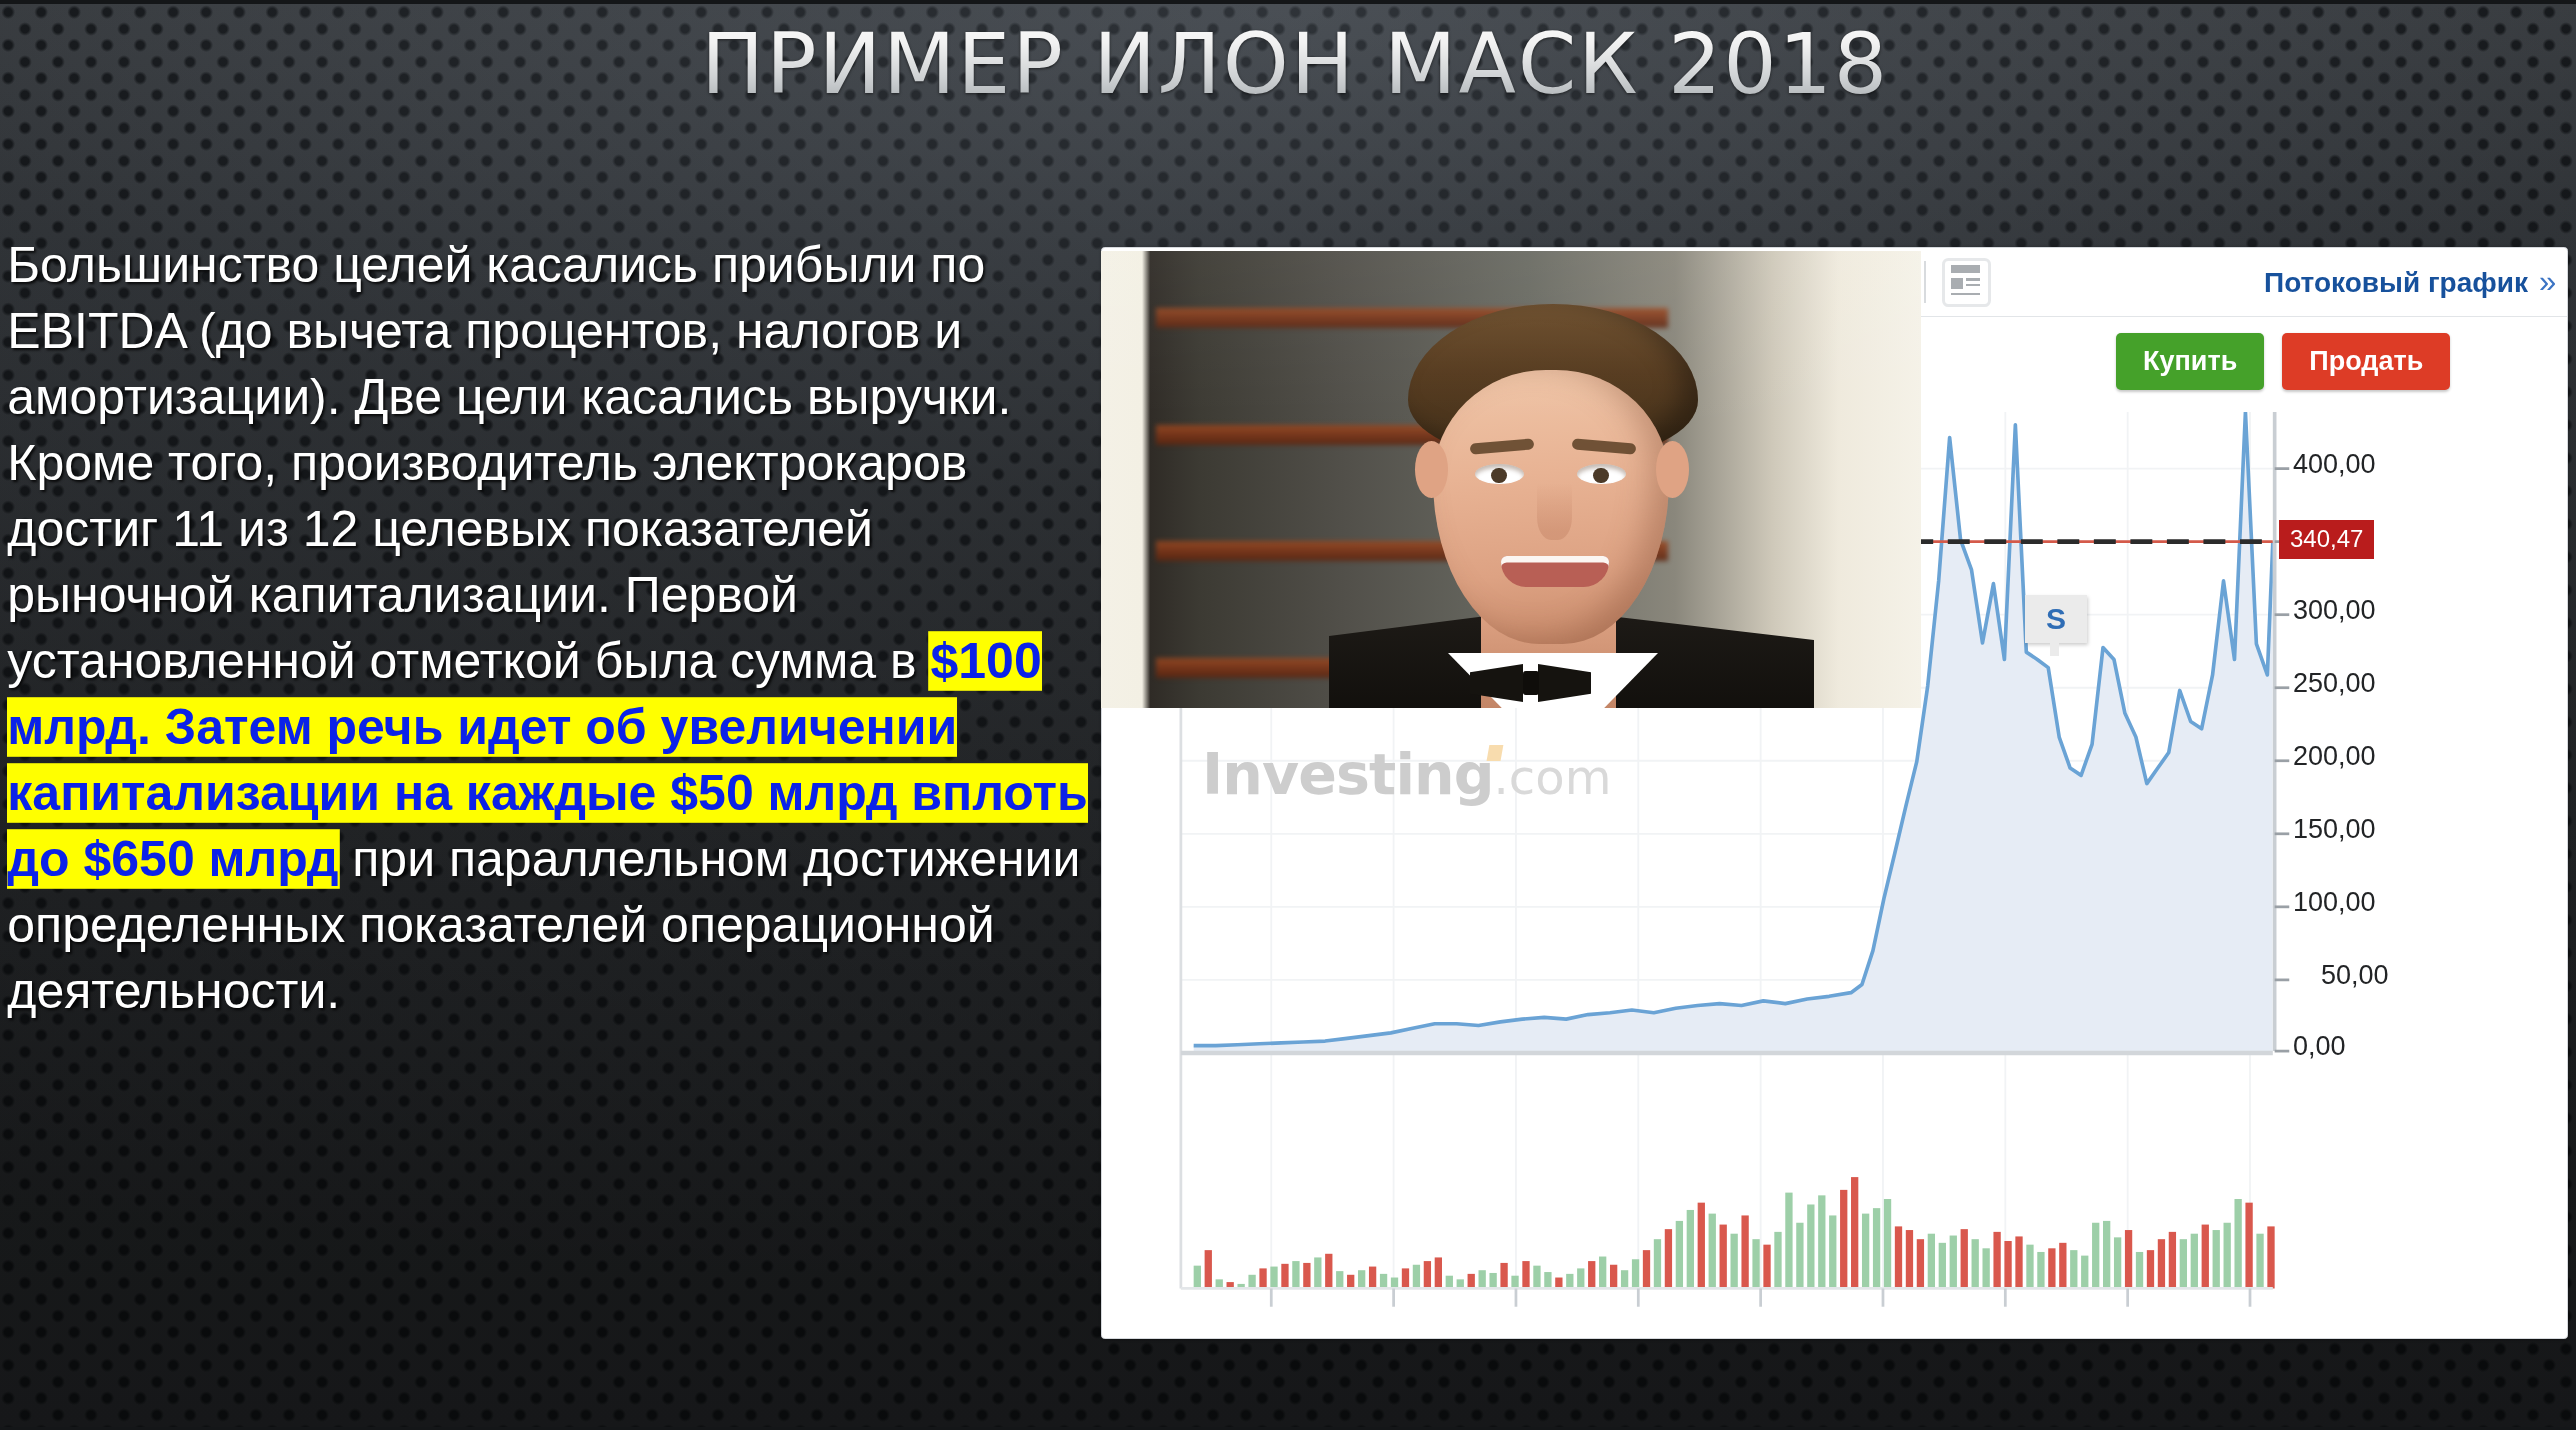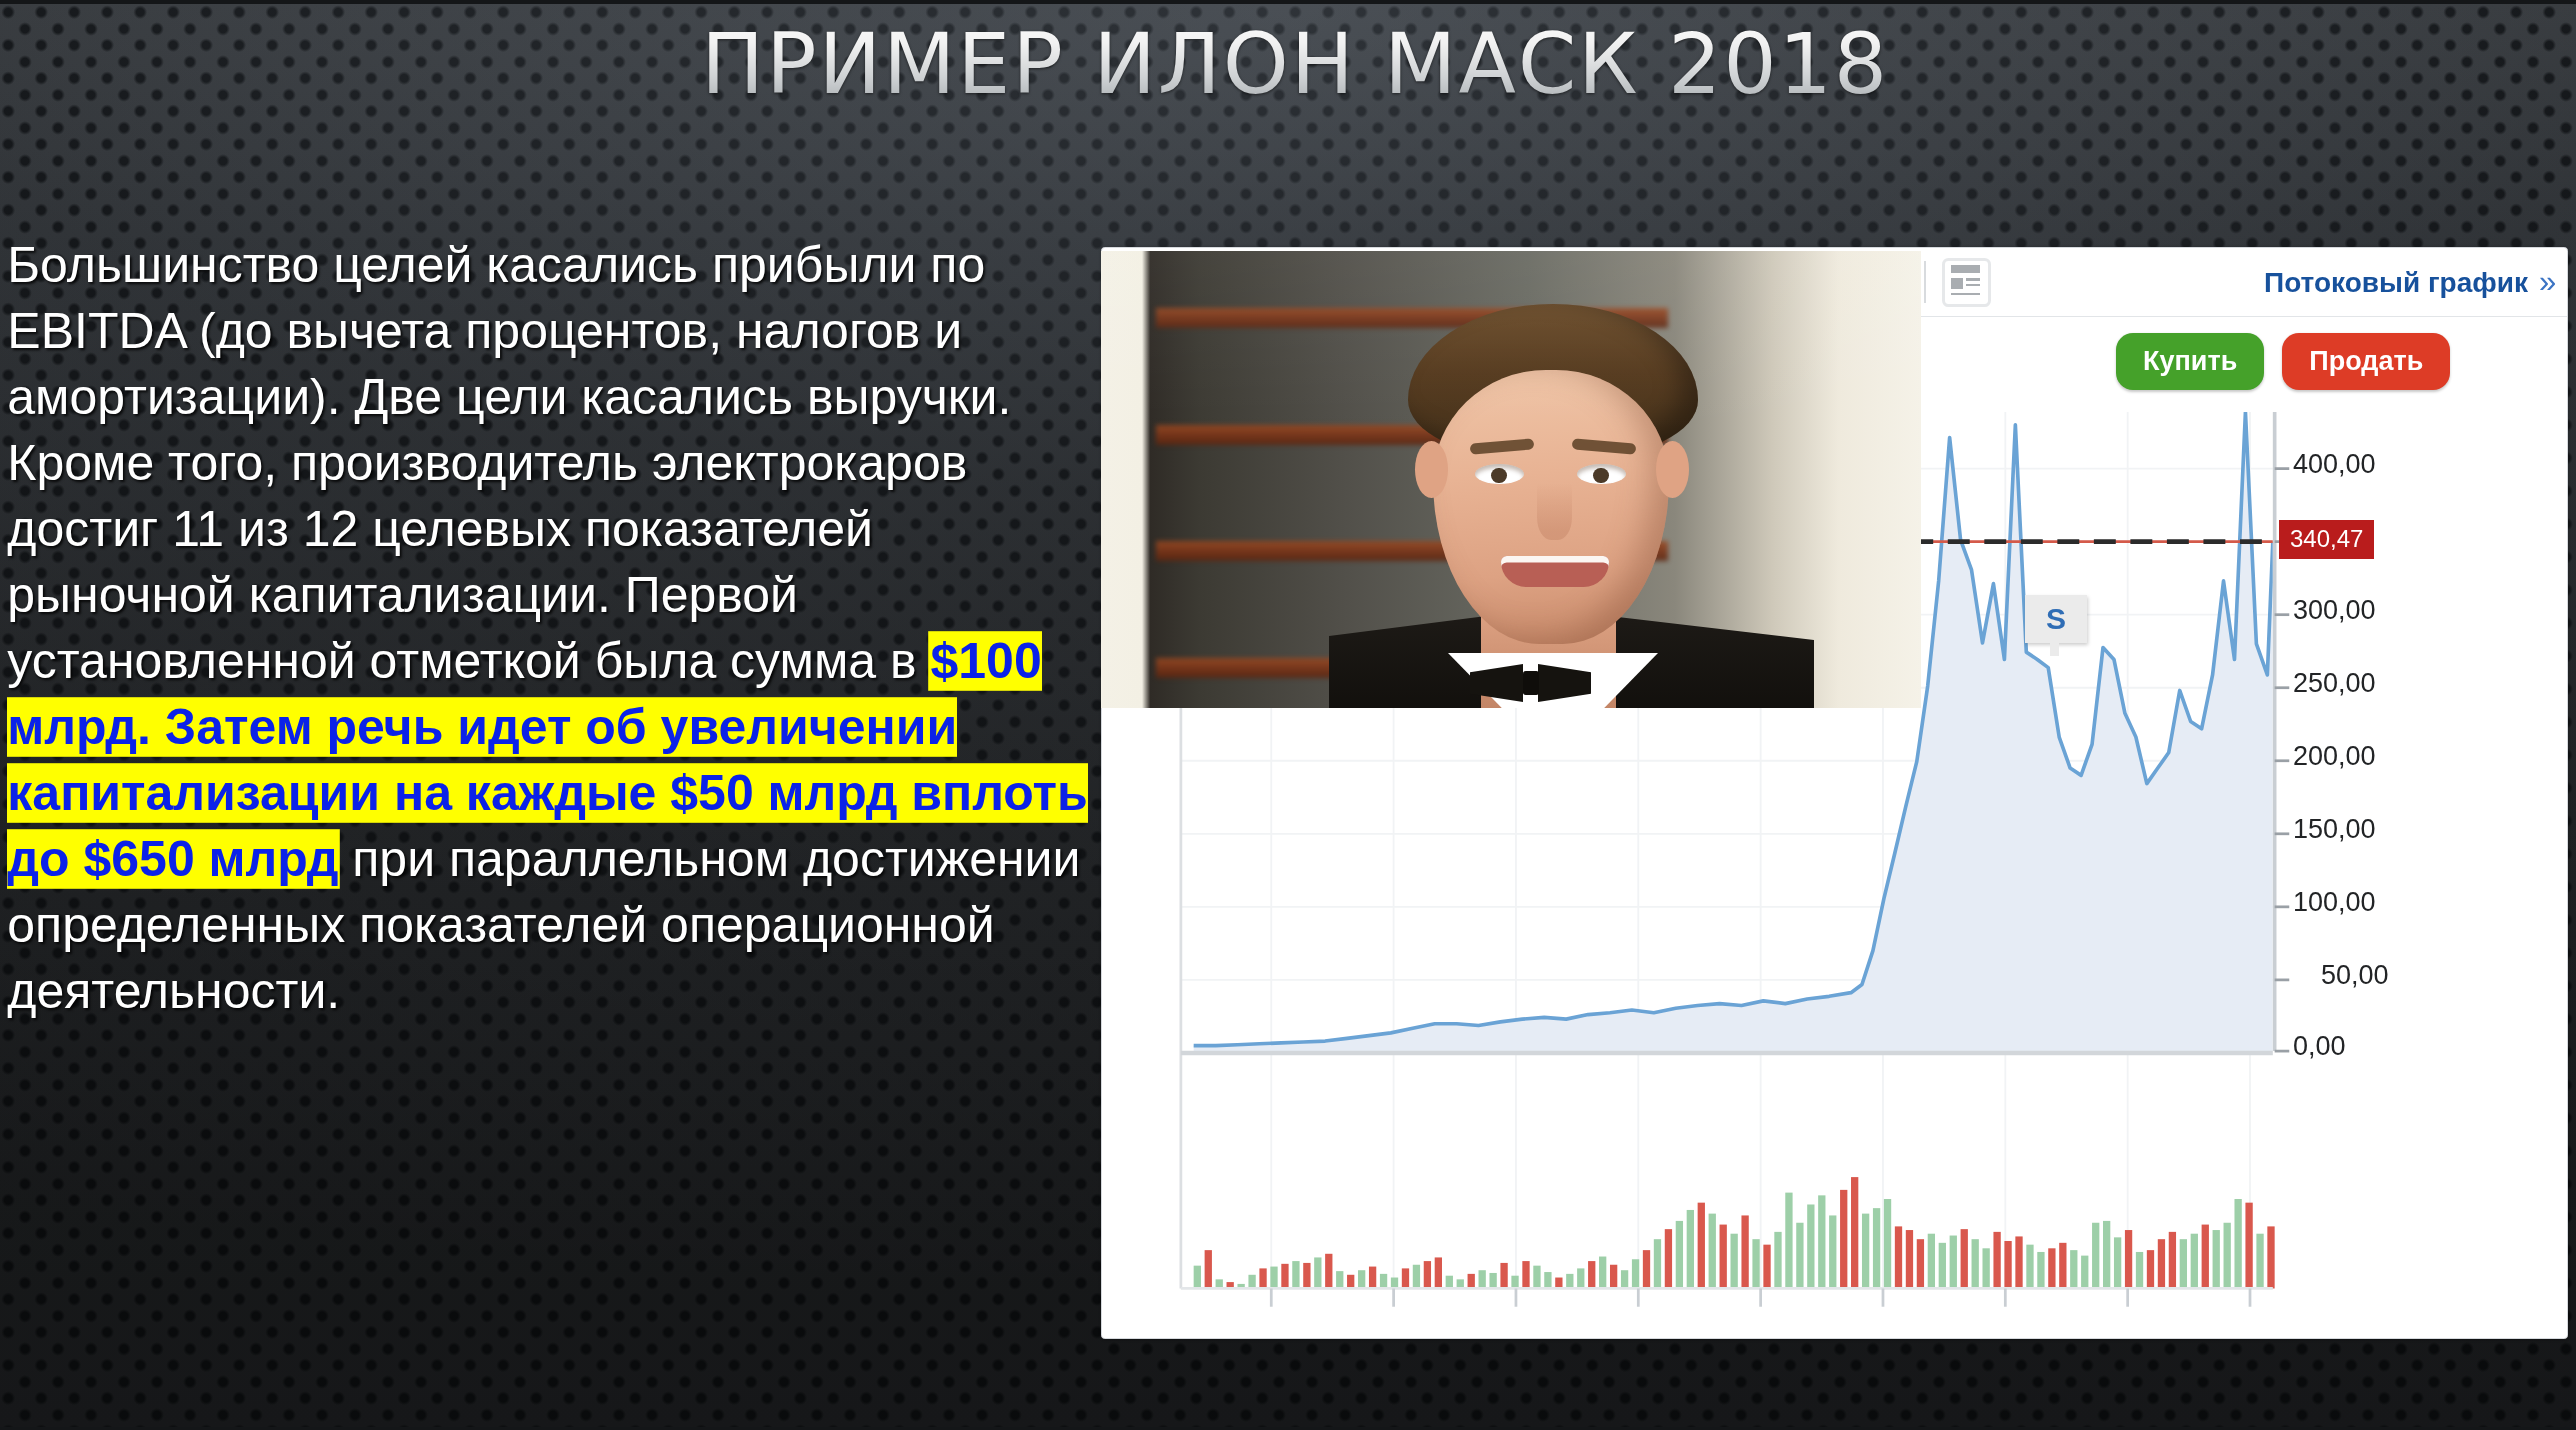--- a/index.html
+++ b/index.html
@@ -137,21 +137,21 @@
   #stream-chev { color: #3c74c4; font-size: 31px; font-weight: normal; }
 
   
   #trade-buttons {
     position: absolute;
     left: 1014px; top: 85px;
     display: flex; gap: 18px;
   }
   .trade-btn {
     border: none;
-    border-radius: 17px;
+    border-radius: 5px;
     color: #ffffff;
     font-size: 27px;
     font-weight: bold;
     font-family: "Liberation Sans", sans-serif;
     padding: 0 27px;
     height: 57px;
     line-height: 57px;
     cursor: pointer;
     box-shadow: 0 1.8px 2.7px rgba(0,0,0,0.22);
     white-space: nowrap;
@@ -557,20 +557,24 @@
       <div class="ytick" style="top:329px;">200,00</div>
       <div class="ytick" style="top:402px;">150,00</div>
       <div class="ytick" style="top:475px;">100,00</div>
       <div class="ytick" style="top:548px;margin-left:28px;">50,00</div>
       <div class="ytick" style="top:619px;">0,00</div>
 
       <div id="last-price-badge" style="top:108px;">340,47</div>
 
       <div id="split-marker" style="left:923px; top:183px;">S</div>
 
+      <div id="watermark">
+        <span>Investing</span><span class="dom">.com</span>
+        <span class="dot-i"></span>
+      </div>
 
     </div>
 
   </div>
 
   <div id="elon-photo">
     <div id="photo-bg"></div>
     <div class="shelf" id="shelf1"></div>
     <div class="shelf" id="shelf2"></div>
     <div class="shelf" id="shelf3"></div>

